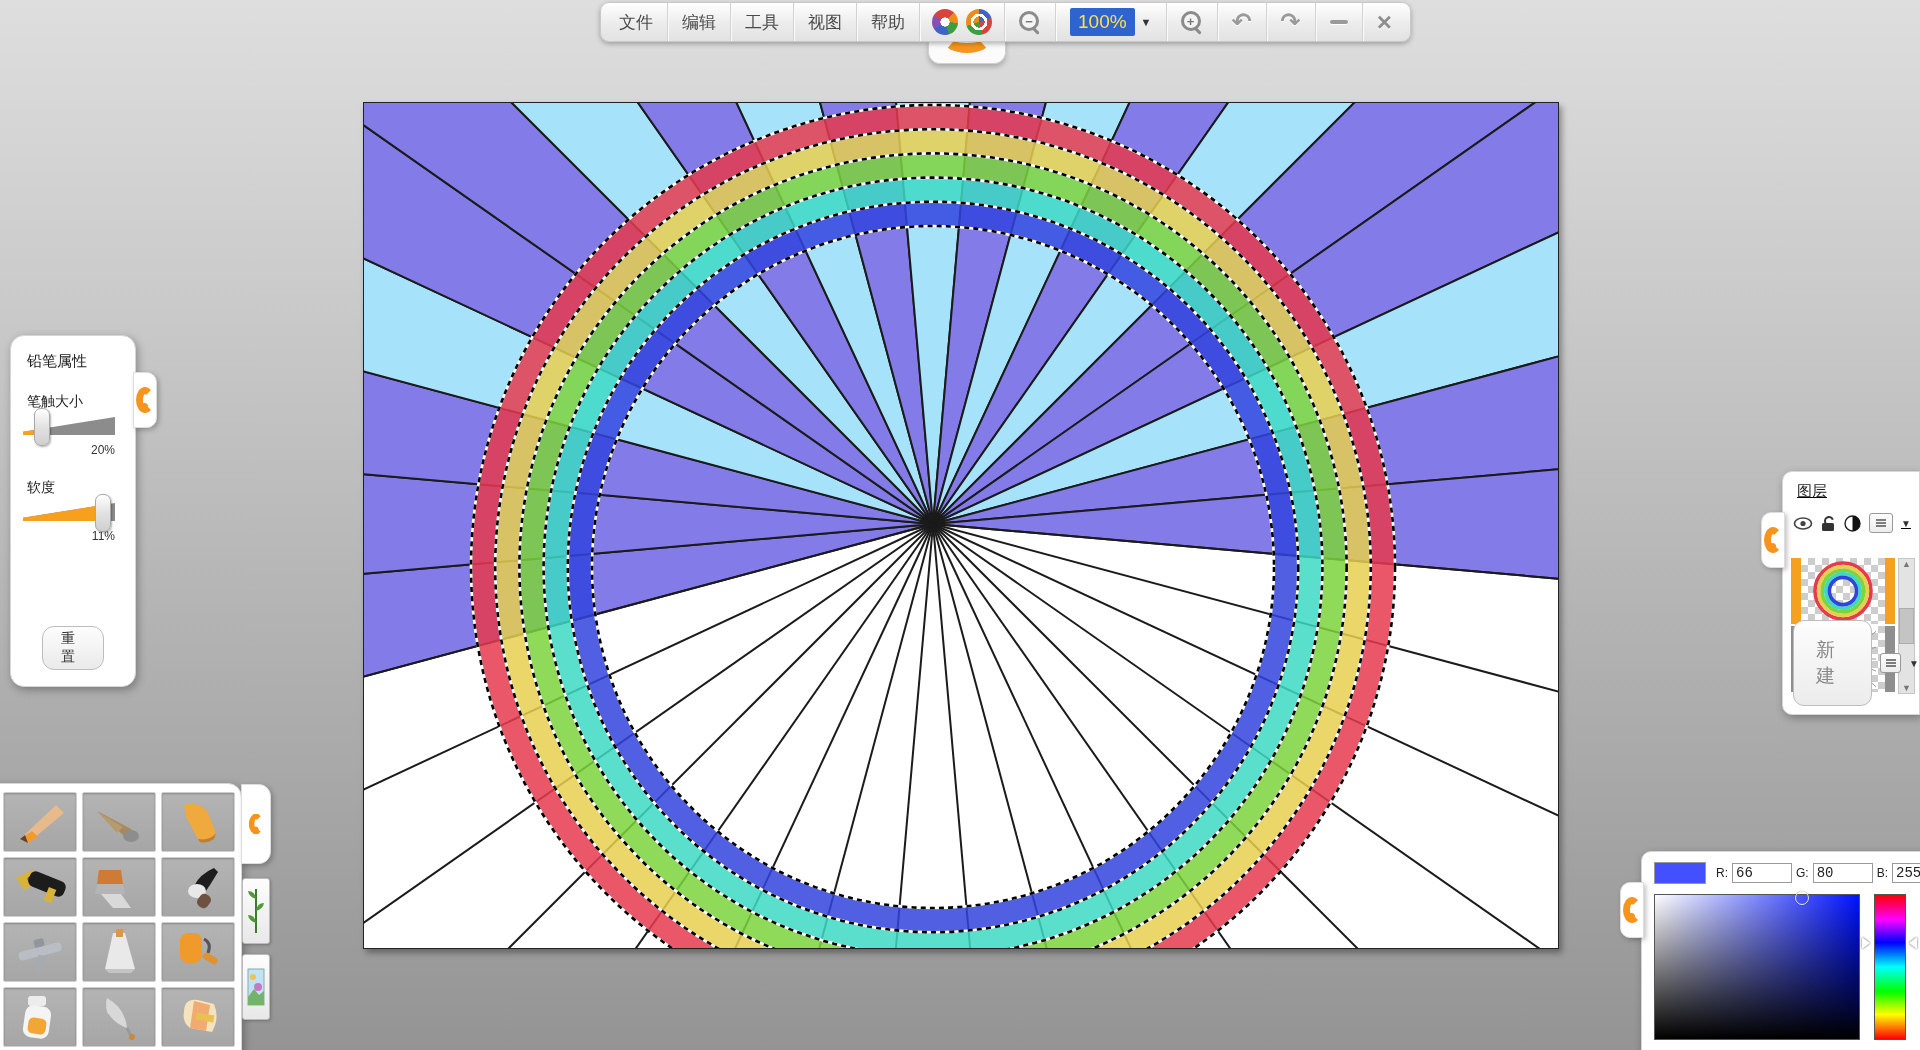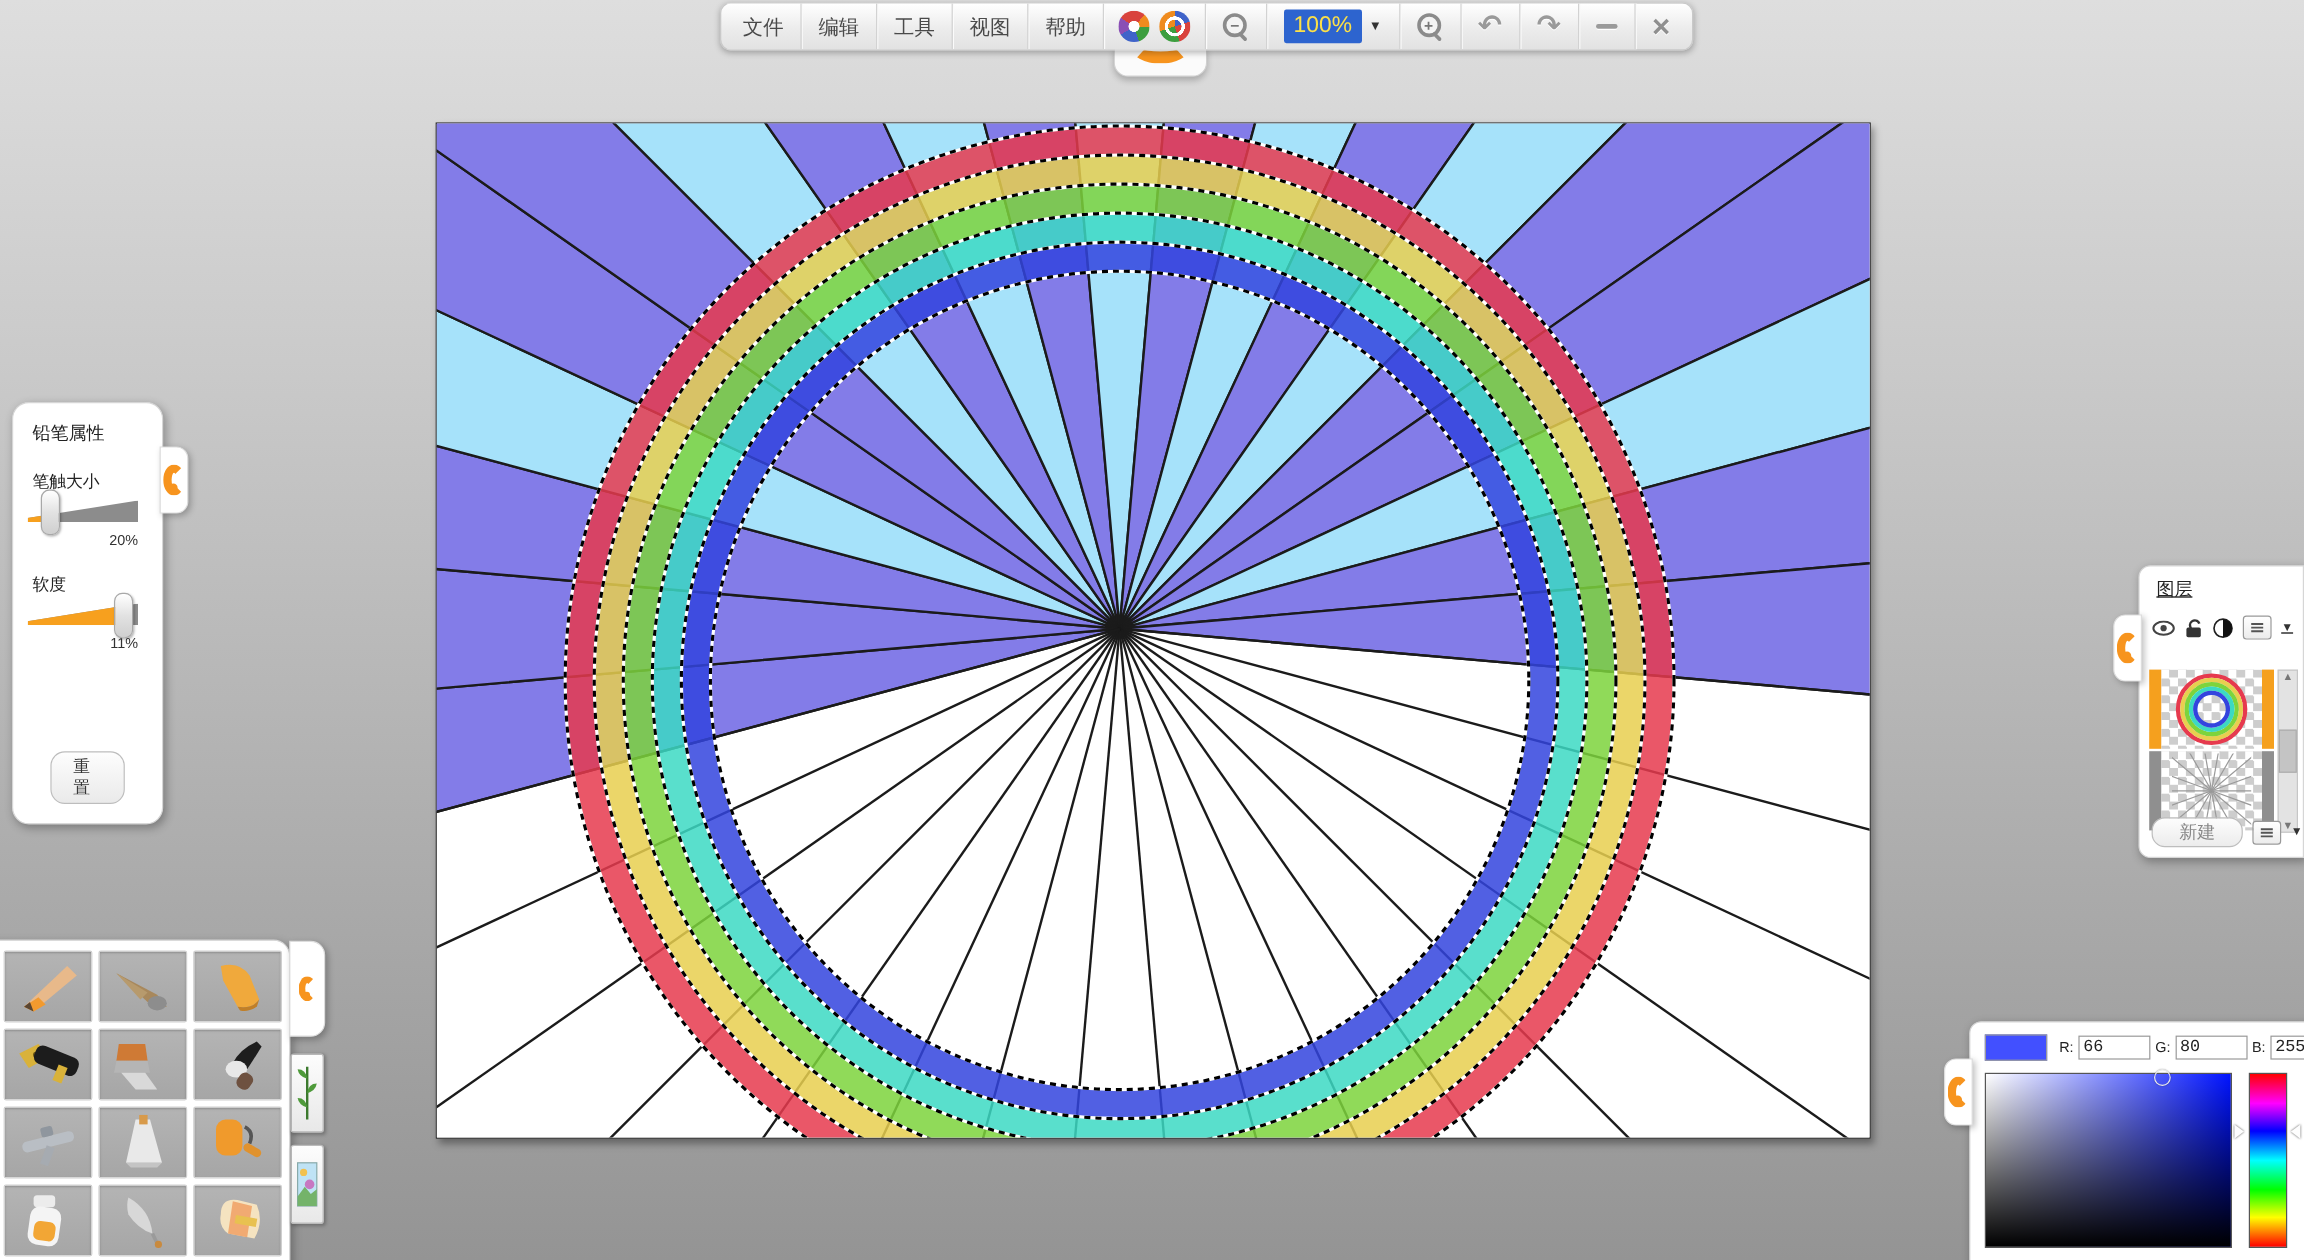--- a/index.html
+++ b/index.html
@@ -85,21 +85,21 @@
   .thumb-list{position:absolute;left:8px;top:86px;width:104px;}
   .layer-thumb{position:relative;width:100%;height:66px;box-sizing:border-box;margin-bottom:2px;
     background:repeating-conic-gradient(#cdcdcd 0 25%,#ffffff 0 50%);background-size:14px 14px;
     display:flex;align-items:center;justify-content:center;}
   .layer-thumb.active{border-left:10px solid #f5a01e;border-right:10px solid #f5a01e;}
   .layer-thumb.inactive{border-left:10px solid #8f8f8f;border-right:10px solid #8f8f8f;}
   .layer-scroll{position:absolute;right:4px;top:86px;width:15px;height:134px;background:#e3e3e3;border:1px solid #c6c6c6;
     display:flex;flex-direction:column;align-items:center;justify-content:space-between;font-size:9px;color:#777;}
   .scroll-thumb{width:13px;height:34px;background:#c4c4c4;border:1px solid #adadad;}
   .new-row{position:absolute;left:10px;bottom:8px;display:flex;align-items:center;gap:8px;}
-  .new-btn{padding:2px 22px;font-size:15px;color:#888;background:linear-gradient(#fdfdfd,#ececec);
+  .new-btn{padding:16px 22px;font-size:19px;color:#888;background:linear-gradient(#fdfdfd,#ececec);
     border:1px solid #bdbdbd;border-radius:11px;}
   
   .color-panel{left:1641px;top:851px;width:310px;height:215px;border-radius:10px 0 0 0;z-index:20;}
   .color-row{display:flex;align-items:center;margin:10px 0 0 12px;gap:4px;}
   .swatch{width:62px;height:20px;background:#4250ff;border:1px solid #9a9a9a;margin-right:6px;}
   .rgb-label{font-size:12px;color:#222;}
   .rgb-input{width:52px;height:18px;font-size:14px;color:#222;border:1px solid #9a9a9a;padding:0 3px;
     font-family:Liberation Mono, monospace;}
   .sv-square{position:absolute;left:12px;top:42px;width:204px;height:144px;border:1px solid #555;
     background:linear-gradient(to bottom,rgba(0,0,0,0),#000),linear-gradient(to right,#ffffff,#0013ff);}

